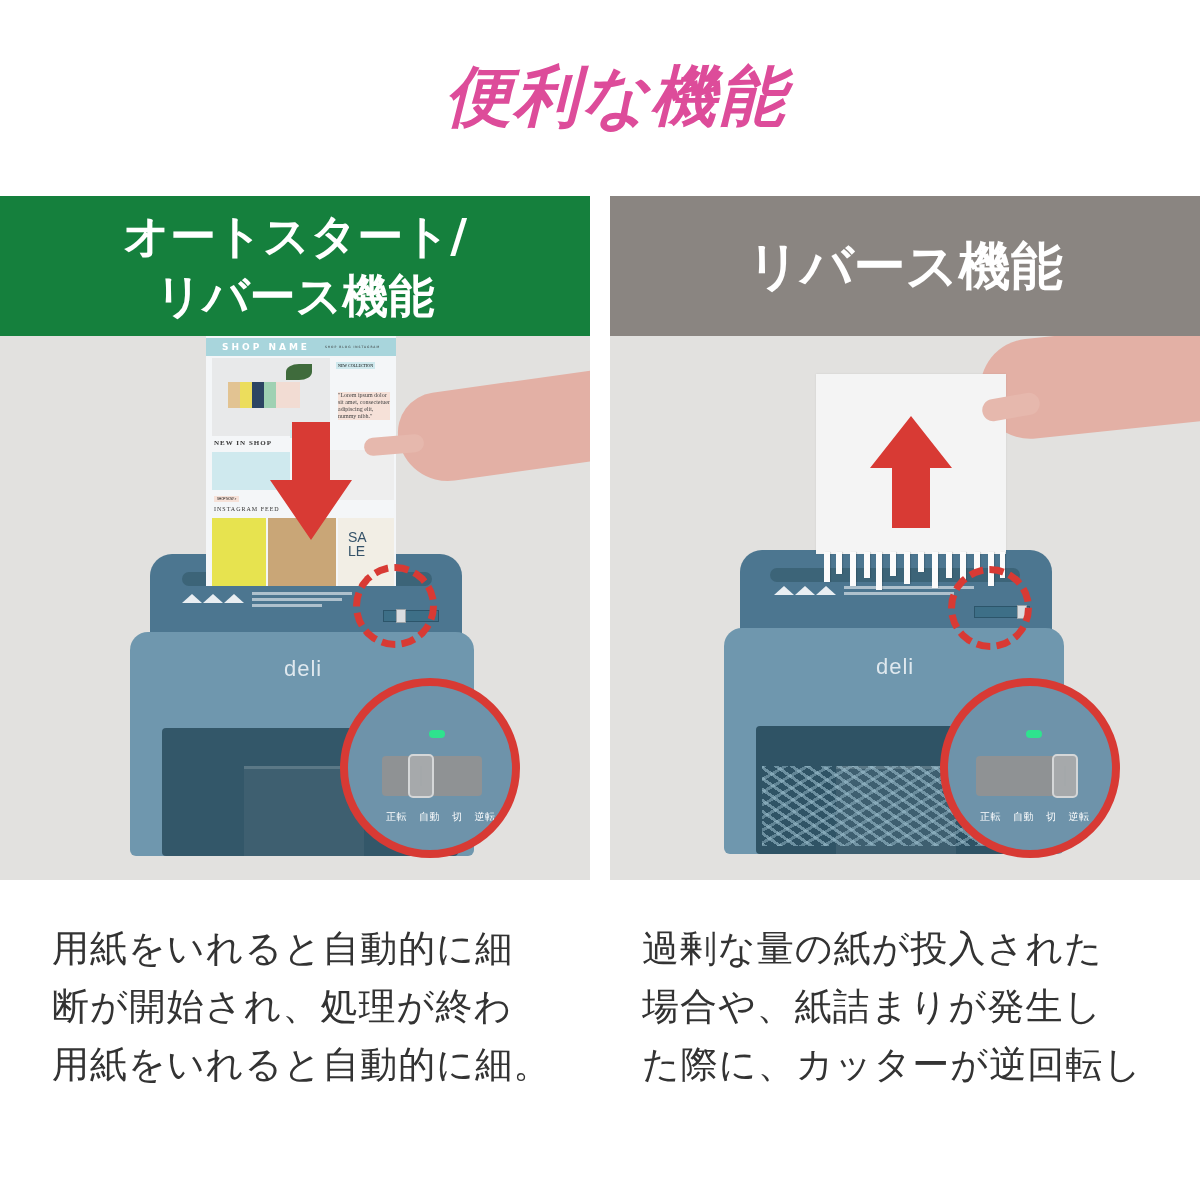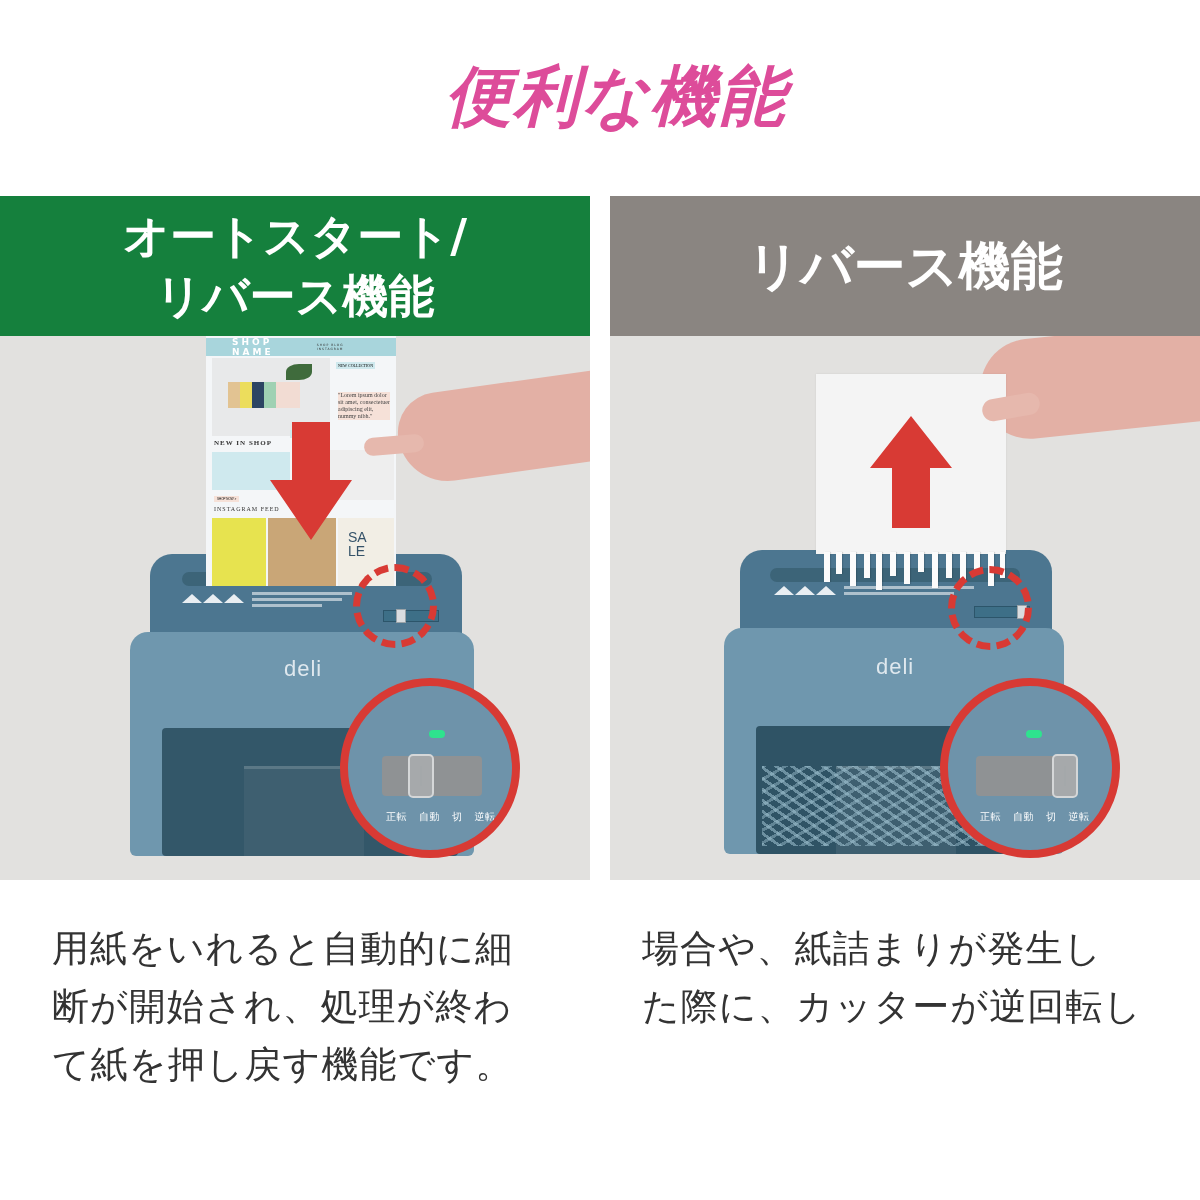--- a/index.html
+++ b/index.html
@@ -48,21 +48,21 @@
 
   .description {
     position: absolute; top: 920px; font-size: 37px; line-height: 58px; letter-spacing: 1px;
   }
   .description.left { left: 52px; width: 520px; }
   .description.right { left: 642px; width: 530px; }
   .description span { display: block; white-space: nowrap; }
 
   
   .flyer { position: absolute; background: #f4f6f8; overflow: hidden; }
-  .flyer-head { position: absolute; left: 0; top: 6px; width: 100%; height: 18px; display: flex; align-items: center; justify-content: space-between; padding: 0 26px; }
+  .flyer-head { position: absolute; left: 0; top: 6px; width: 100%; height: 18px; display: flex; align-items: center; justify-content: space-between; padding: 0 16px; }
   .flyer-head .n { font-size: 9px; letter-spacing: 3px; color: #ffffff; font-weight: bold; }
   .flyer-head .s { font-size: 3px; color: #333; letter-spacing: 1px; }
   .flyer-txt { position: absolute; font-family: "Liberation Serif", serif; }
   .swatch { position: absolute; }
   .shred { position: absolute; background: #fbfbfb; box-shadow: 1px 0 1px rgba(0,0,0,0.12); }
 </style>
 </head>
 <body>
 
 <h1 class="page-title" style="color:#dd4c9a;">便利な機能</h1>
@@ -220,18 +220,19 @@
         <span>切</span>
         <span>逆転</span>
       </div>
     </div>
   </div>
 </section>
 
 <div class="description left" style="color:#333333;">
   <span>用紙をいれると自動的に細</span>
   <span>断が開始され、処理が終わ</span>
-  <span>て紙を押し戻す機能です。</span>
+  <span>用紙をいれると自動的に細。</span>
 </div>
 <div class="description right" style="color:#333333;">
+  <span>過剰な量の紙が投入された</span>
   <span>場合や、紙詰まりが発生し</span>
   <span>た際に、カッターが逆回転し</span>
 </div>
 
 </body></html>

